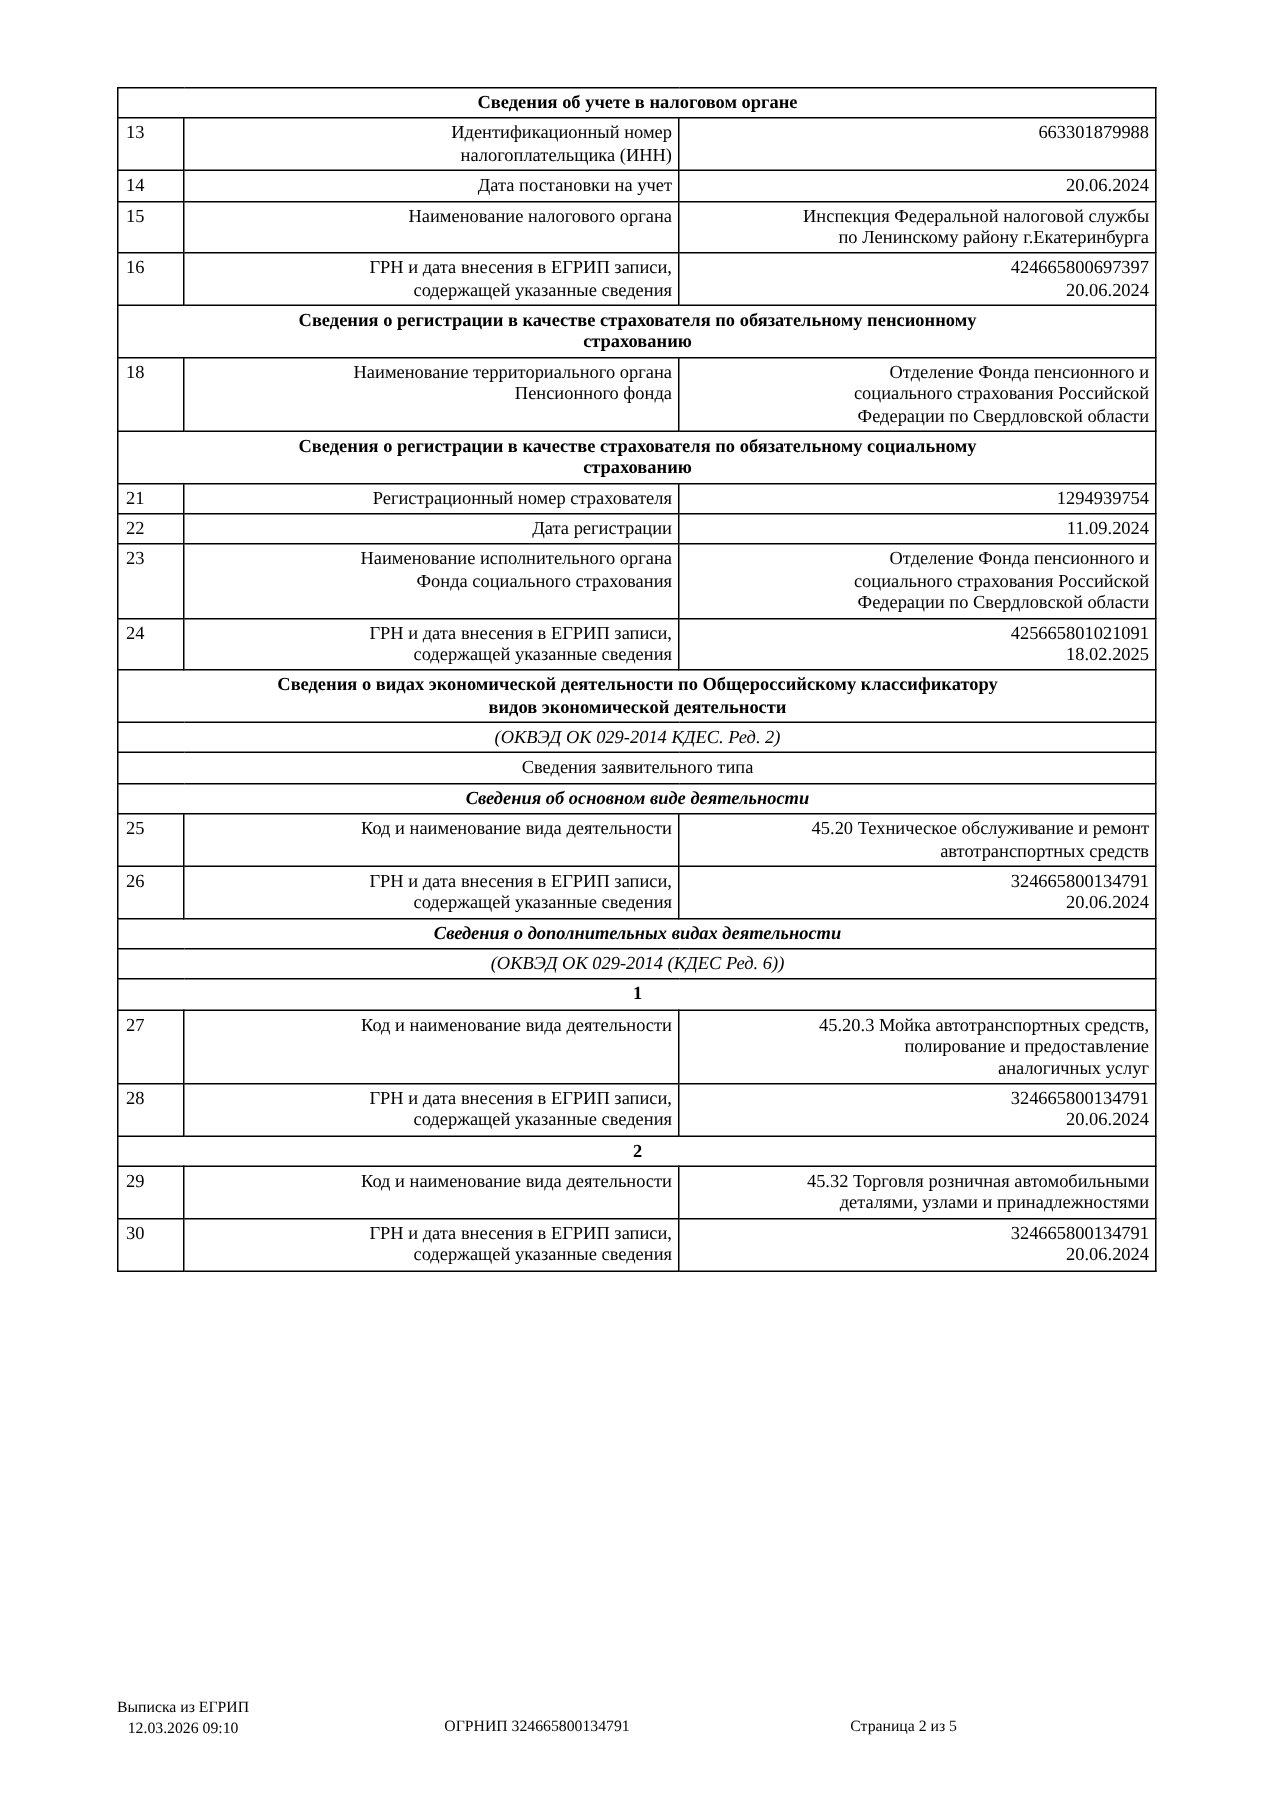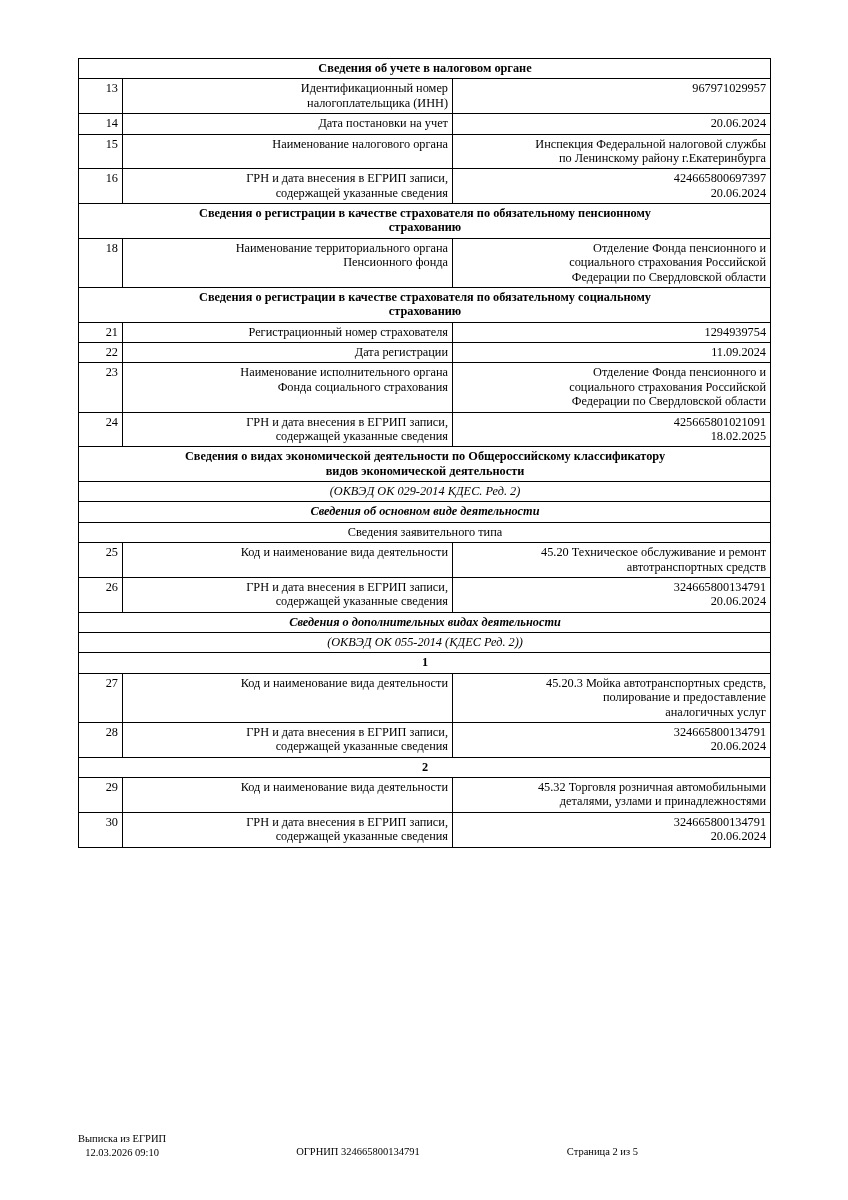--- a/index.html
+++ b/index.html
@@ -32,21 +32,21 @@
   table.doc td {
     border: 1px solid #000;
     padding: 2px 4px 3px 5px;
     vertical-align: top;
   }
   col.c-num { width: 44px; }
   col.c-name { width: 330px; }
   col.c-val { width: 318px; }
 
   td.num {
-    text-align: right;
+    text-align: left;
   }
   td.section {
     text-align: center;
     font-weight: bold;
     padding: 3px 10px 4px 10px;
   }
   td.section-italic {
     text-align: center;
     font-weight: bold;
     font-style: italic;
@@ -107,21 +107,21 @@
       <col class="c-val">
     </colgroup>
     <tbody id="table-body">
         <tr>
           <td colspan="3" class="nowrap-line section">Сведения об учете в налоговом органе</td>
         </tr>
         <tr>
           <td class="num">13</td>
           <td class="nowrap-line">Идентификационный номер
 налогоплательщика (ИНН)</td>
-          <td class="nowrap-line">967971029957</td>
+          <td class="nowrap-line">663301879988</td>
         </tr>
         <tr>
           <td class="num">14</td>
           <td class="nowrap-line">Дата постановки на учет</td>
           <td class="nowrap-line">20.06.2024</td>
         </tr>
         <tr>
           <td class="num">15</td>
           <td class="nowrap-line">Наименование налогового органа</td>
           <td class="nowrap-line">Инспекция Федеральной налоговой службы
@@ -176,43 +176,43 @@
 18.02.2025</td>
         </tr>
         <tr>
           <td colspan="3" class="nowrap-line section">Сведения о видах экономической деятельности по Общероссийскому классификатору
 видов экономической деятельности</td>
         </tr>
         <tr>
           <td colspan="3" class="nowrap-line center-italic">(ОКВЭД ОК 029-2014 КДЕС. Ред. 2)</td>
         </tr>
         <tr>
+          <td colspan="3" class="nowrap-line center-plain">Сведения заявительного типа</td>
+        </tr>
+        <tr>
           <td colspan="3" class="nowrap-line section-italic">Сведения об основном виде деятельности</td>
-        </tr>
-        <tr>
-          <td colspan="3" class="nowrap-line center-plain">Сведения заявительного типа</td>
         </tr>
         <tr>
           <td class="num">25</td>
           <td class="nowrap-line">Код и наименование вида деятельности</td>
           <td class="nowrap-line">45.20 Техническое обслуживание и ремонт
 автотранспортных средств</td>
         </tr>
         <tr>
           <td class="num">26</td>
           <td class="nowrap-line">ГРН и дата внесения в ЕГРИП записи,
 содержащей указанные сведения</td>
           <td class="nowrap-line">324665800134791
 20.06.2024</td>
         </tr>
         <tr>
           <td colspan="3" class="nowrap-line section-italic">Сведения о дополнительных видах деятельности</td>
         </tr>
         <tr>
-          <td colspan="3" class="nowrap-line center-italic">(ОКВЭД ОК 055-2014 (КДЕС Ред. 2))</td>
+          <td colspan="3" class="nowrap-line center-italic">(ОКВЭД ОК 029-2014 (КДЕС Ред. 6))</td>
         </tr>
         <tr>
           <td colspan="3" class="nowrap-line center-bold-num">1</td>
         </tr>
         <tr>
           <td class="num">27</td>
           <td class="nowrap-line">Код и наименование вида деятельности</td>
           <td class="nowrap-line">45.20.3 Мойка автотранспортных средств,
 полирование и предоставление
 аналогичных услуг</td>

